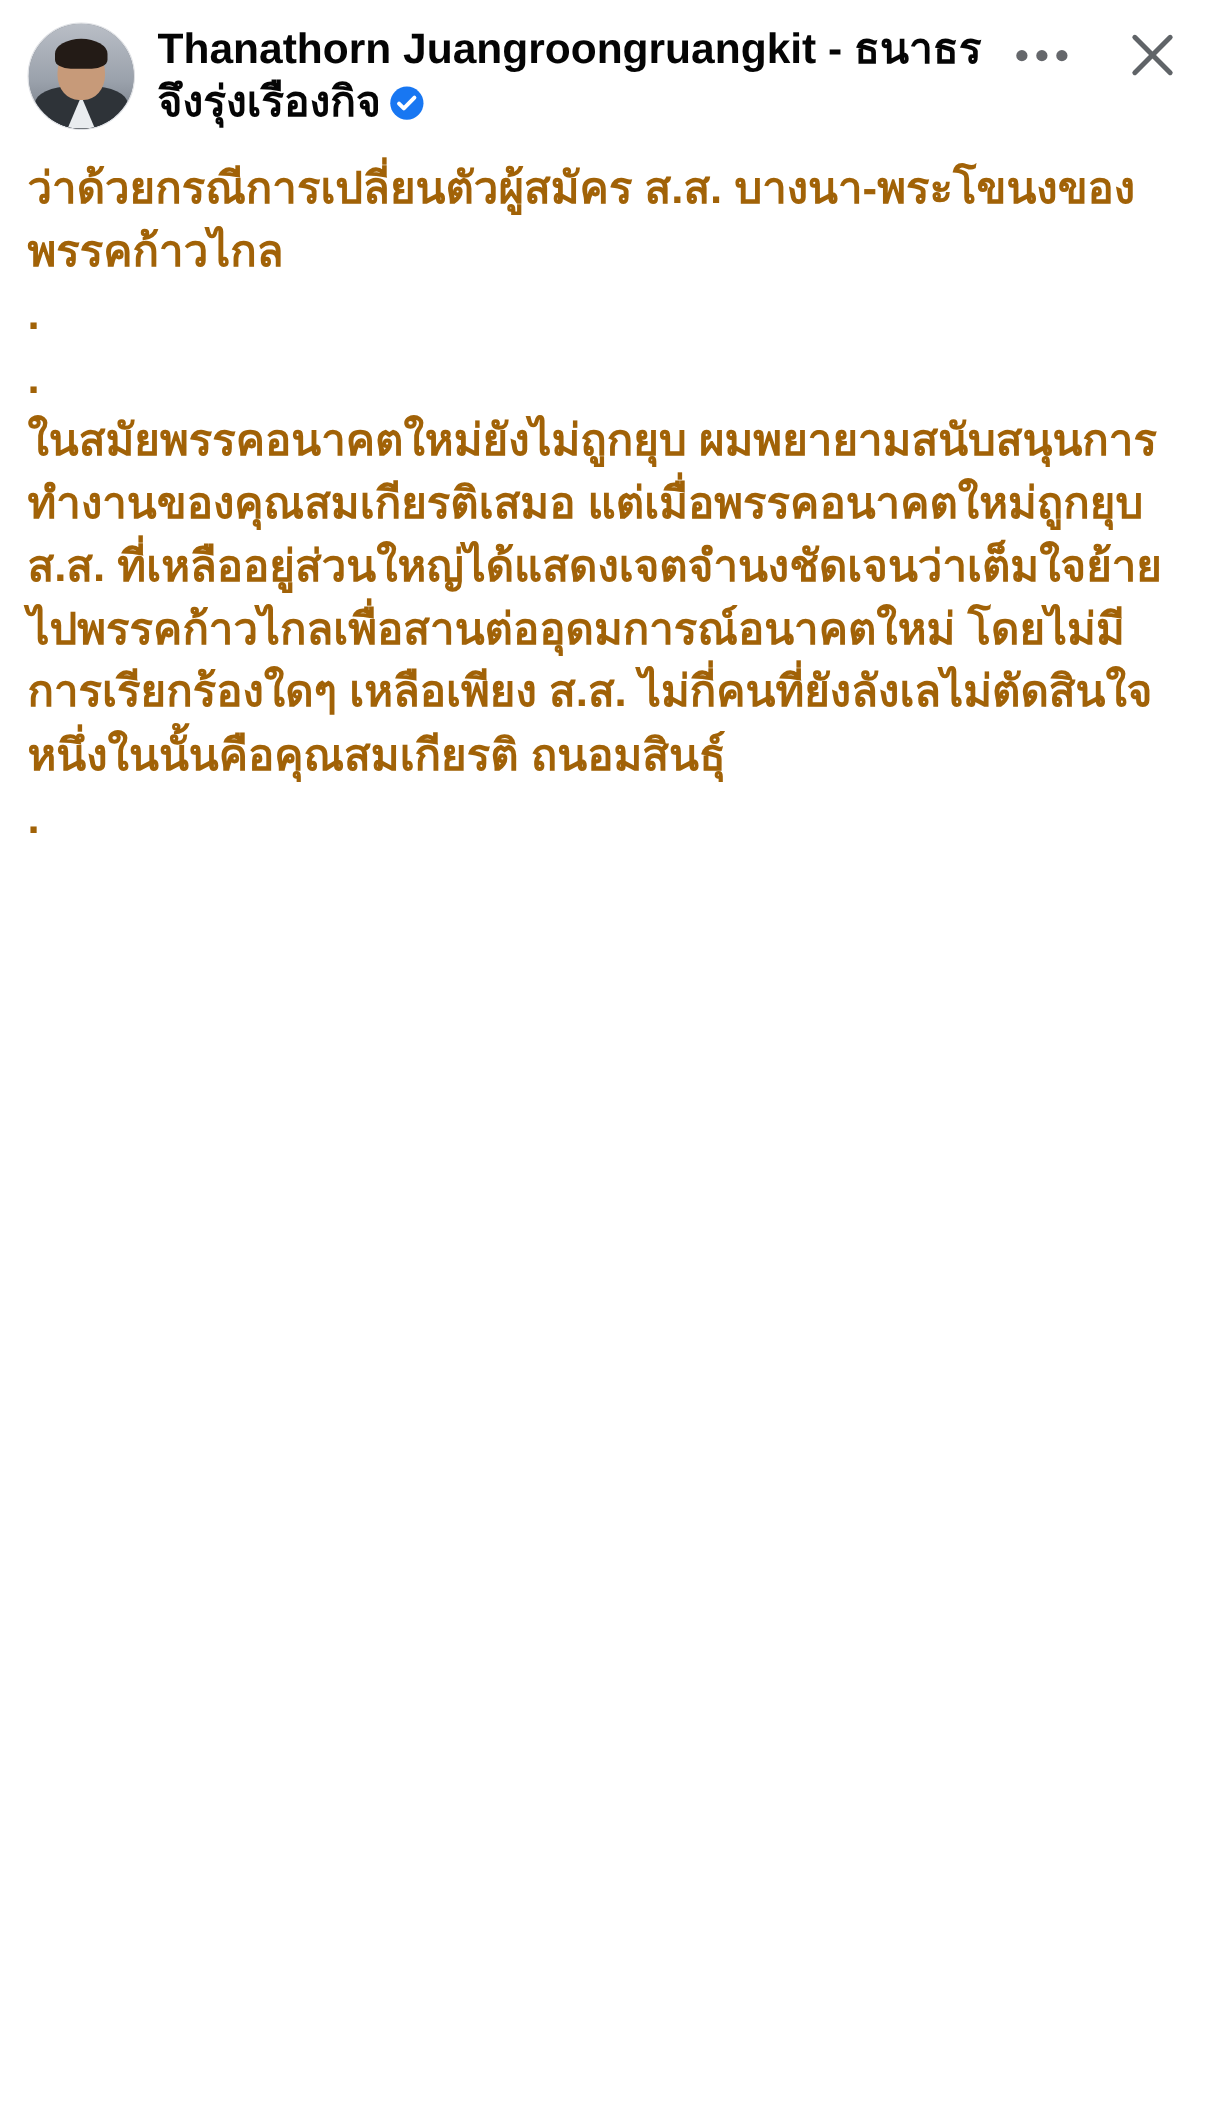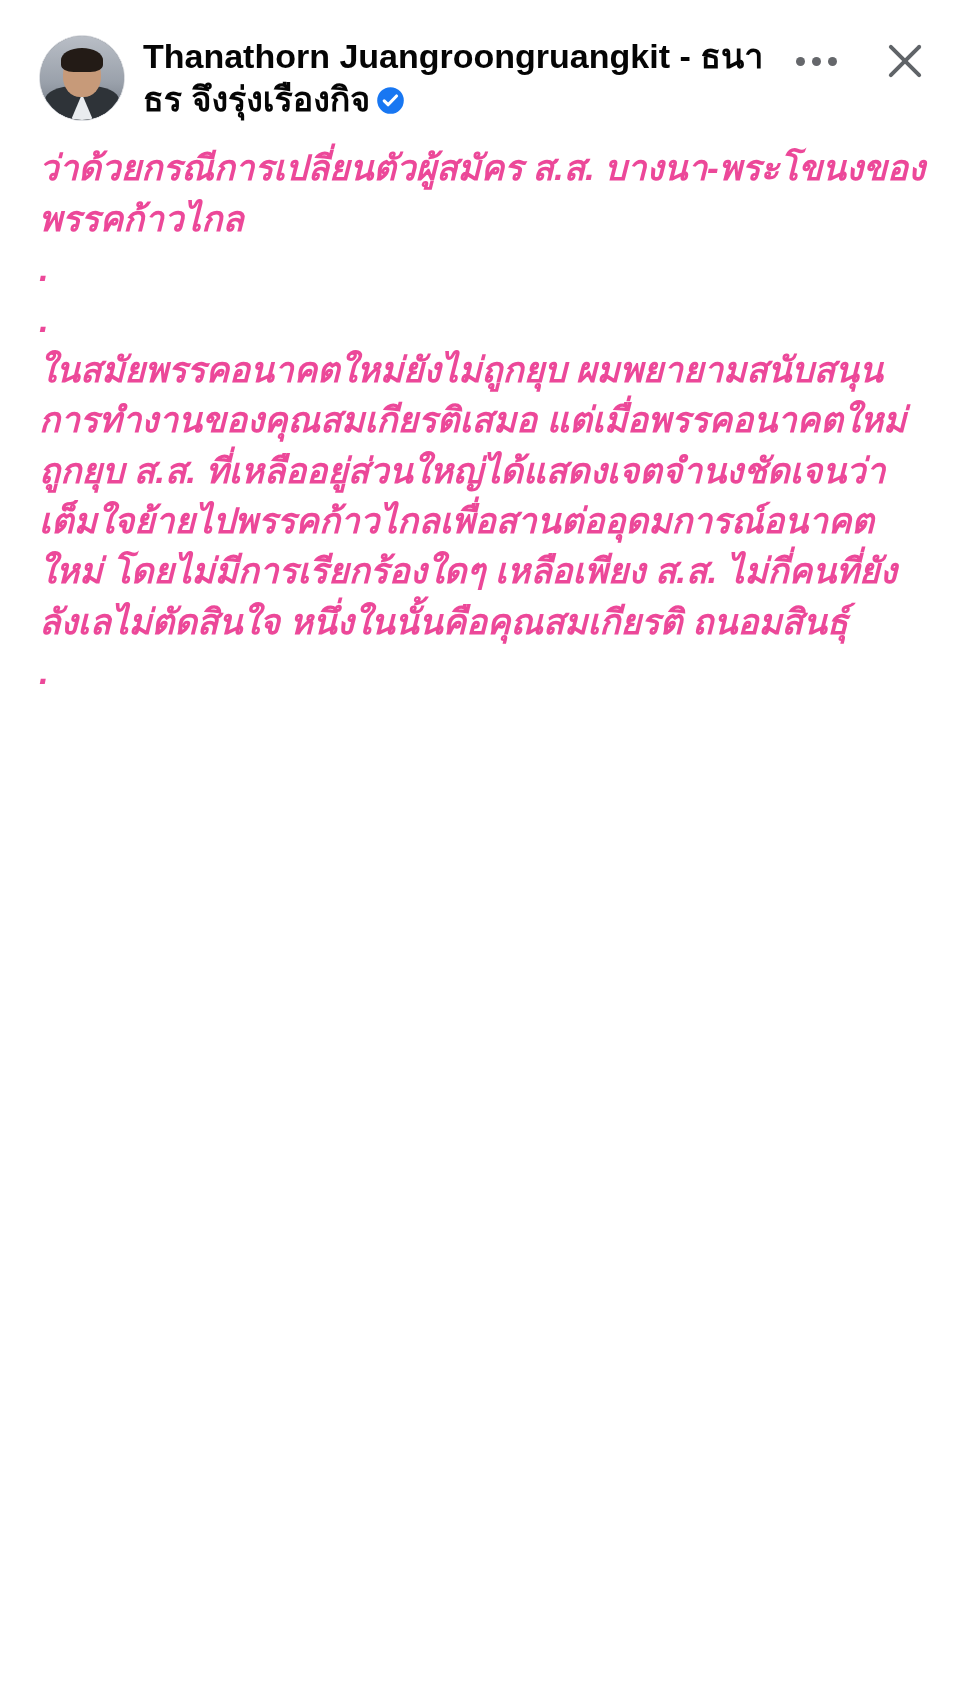--- a/index.html
+++ b/index.html
@@ -10,21 +10,21 @@
   body {
     width: 966px;
     height: 1697px;
     font-family: "Liberation Sans", sans-serif;
     color: #050505;
     overflow: hidden;
   }
   .post {
     width: 966px;
     box-sizing: border-box;
-    padding: 17px;
+    padding: 0;
   }
   .post-header {
     display: flex;
     align-items: flex-start;
     padding: 18px 22px 0 22px;
     position: relative;
   }
   .avatar {
     width: 86px;
     height: 86px;
@@ -160,23 +160,22 @@
     transform-origin: center;
   }
   .close-btn:before { transform: translate(-50%,-50%) rotate(45deg); }
   .close-btn:after  { transform: translate(-50%,-50%) rotate(-45deg); }
 
   .post-body {
     padding: 22px 22px 0 22px;
     font-size: 35px;
     line-height: 1.44;
     font-weight: 700;
-    color: #ec4899;
+    color: #a16207;
     word-break: break-word;
-    font-style: italic;
   }
   .post-body p {
     margin: 0;
     white-space: pre-wrap;
   }
   .post-body p.spacer {
     min-height: 50px;
   }
 </style>
 </head>

